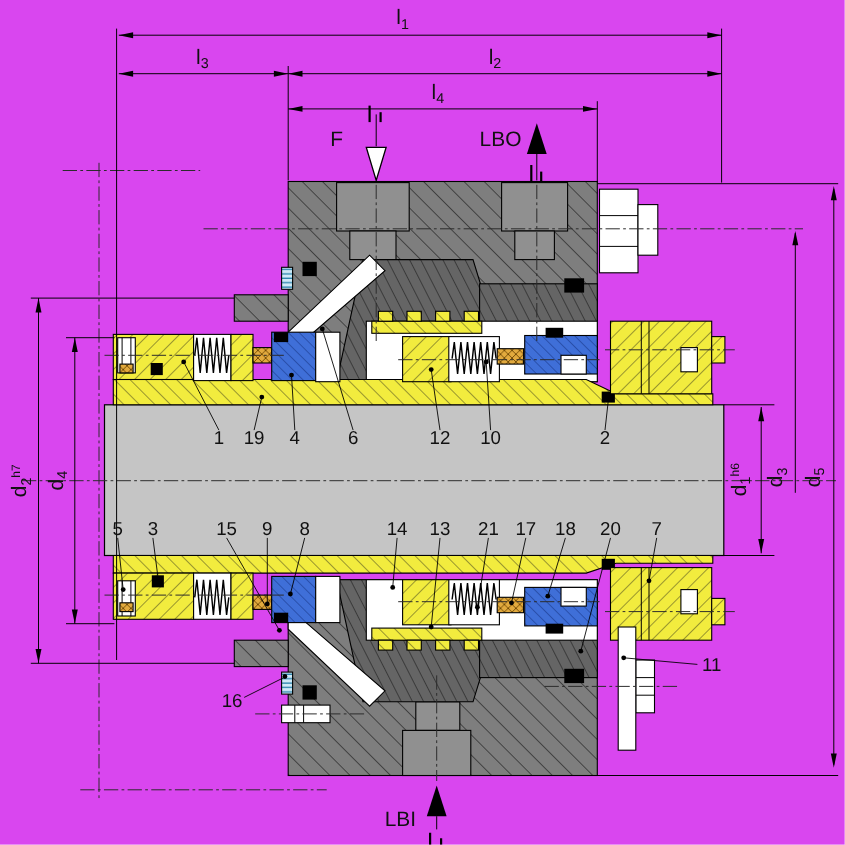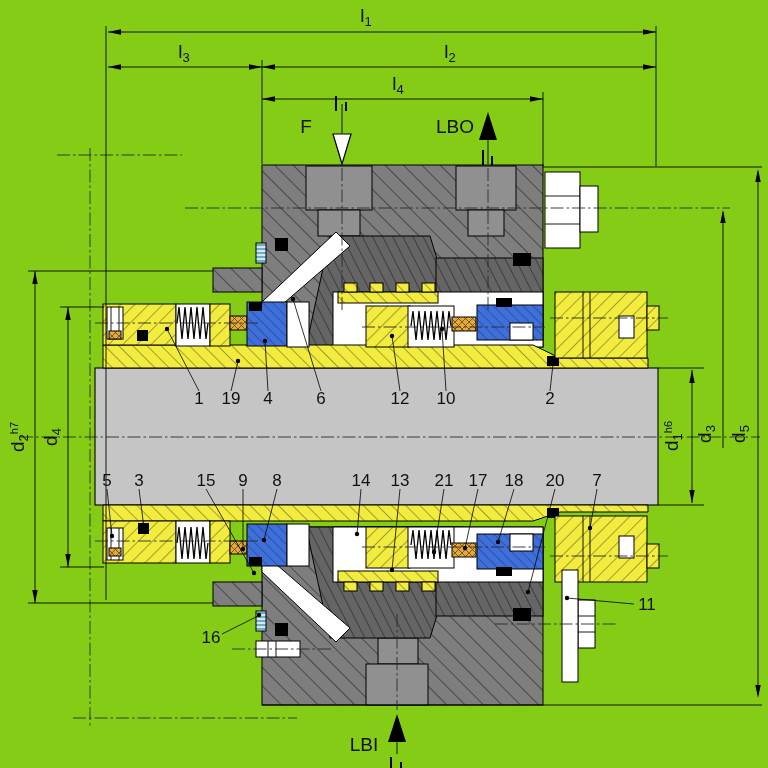--- a/index.html
+++ b/index.html
@@ -1,16 +1,16 @@
 <!DOCTYPE html>
 <html><head>
 <meta charset="utf-8">
 <style>
   html,body{margin:0;padding:0;background:#fff;}
-  .frame{position:relative;width:768px;height:768px;background:#84cc16;overflow:hidden;}
+  .frame{position:relative;width:768px;height:768px;background:#d946ef;overflow:hidden;}
   svg{display:block;}
   text{font-family:"Liberation Sans", sans-serif; fill:#111;}
   .dim{font-size:19px;}
   .sub{font-size:13px;}
   .tol{font-size:11px;}
   .callout{font-size:17px;}
   .port{font-size:19px;}
   .thin{stroke:#000;stroke-width:0.9;fill:none;}
   .lead{stroke:#000;stroke-width:0.8;fill:none;}
   .cl{stroke:#2a2a2a;stroke-width:0.9;fill:none;stroke-dasharray:13 3 2.5 3;}

